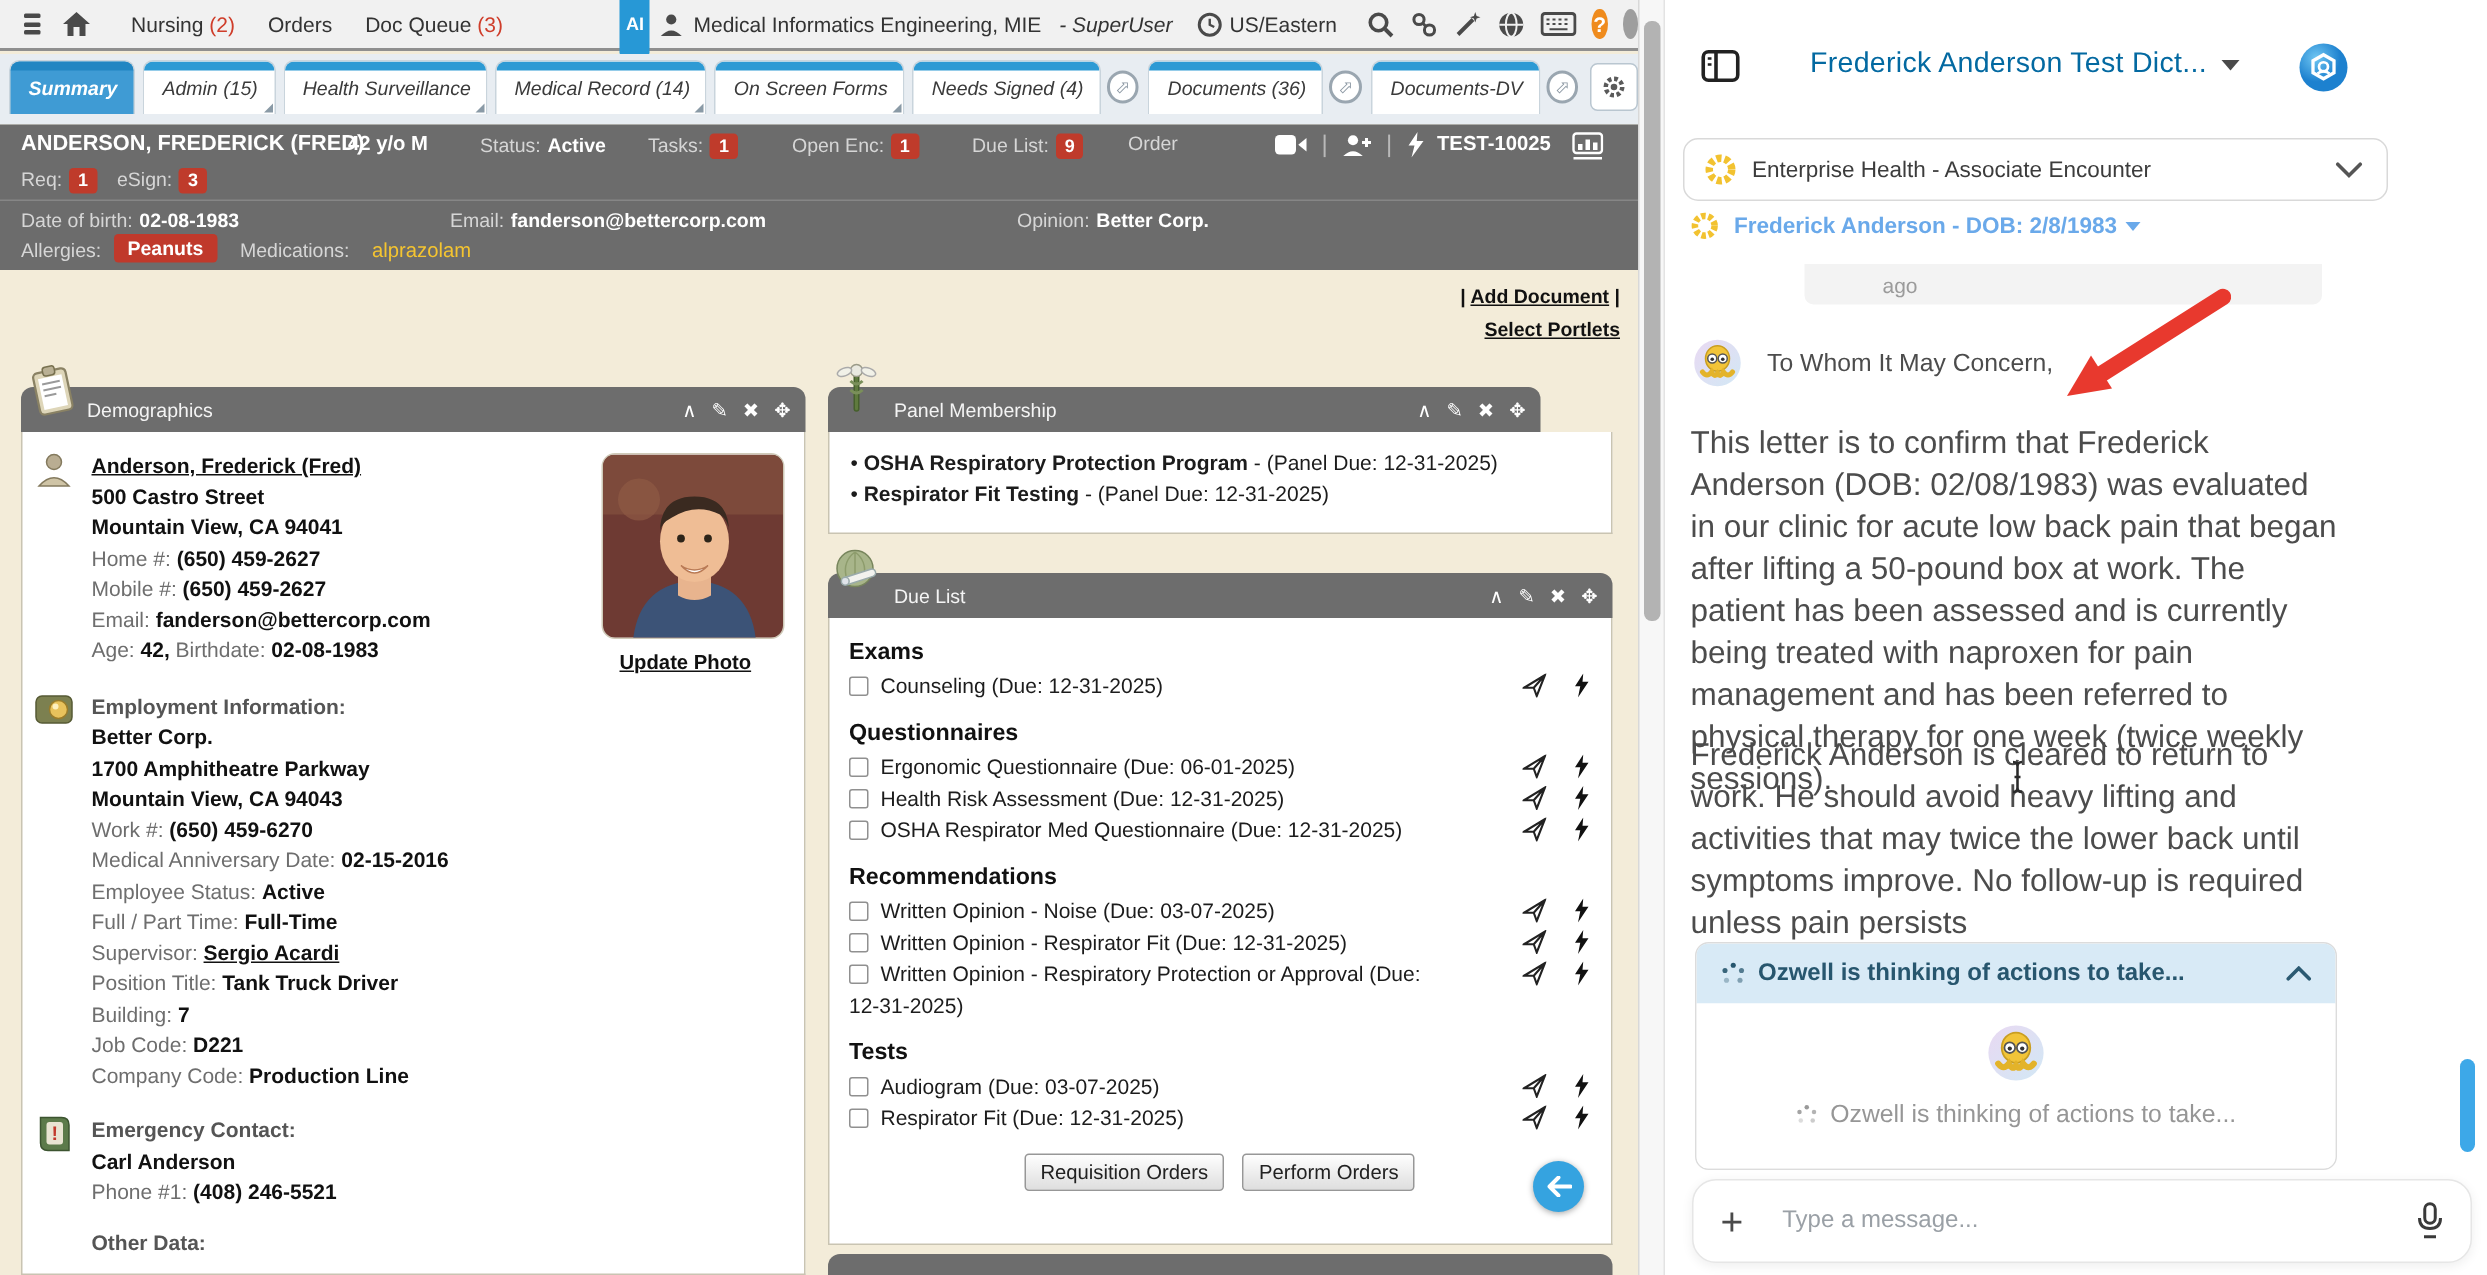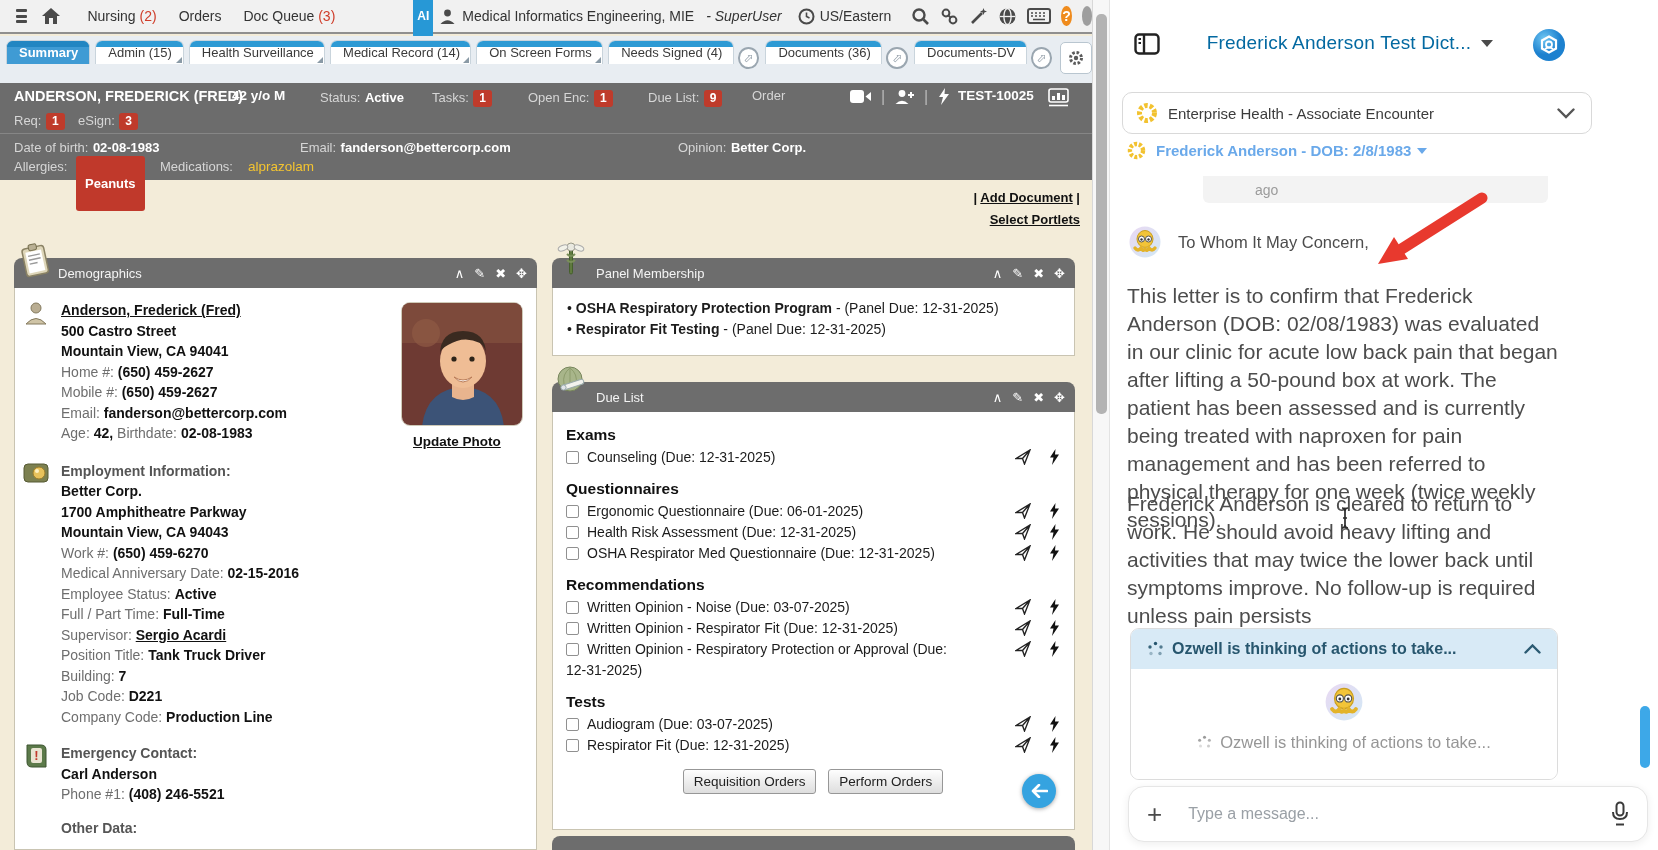--- a/index.html
+++ b/index.html
@@ -16,36 +16,36 @@
   .tb-count { color:#cf3d2a; }
   .hamburger { width:22px; height:14px; margin:0 14px 0 16px; display:flex; flex-direction:column; justify-content:space-between; }
   .hamburger div { height:3px; background:#4a4a4a; border-radius:1px; }
   .ico { display:inline-flex; align-items:center; justify-content:center; }
   .ai-badge { background:#2798d6; color:#fff; font-weight:bold; font-size:12px; padding:16px 4px; border-radius:4px; margin:0 6px 0 2px; }
   .help-circle { width:20px; height:20px; border-radius:50%; background:#ef8b1d; color:#fff; font-weight:bold; font-size:14px; display:flex; align-items:center; justify-content:center; margin-left:10px; }
   .gray-circle { width:20px; height:20px; border-radius:50%; background:#9e9e9e; margin-left:10px; }
 
   
   #tabrow { left:0; top:36px; width:1092px; height:47px; background:#e8edf2; display:flex; align-items:flex-start; padding:4px 0 0 6px; }
-  .tab { background:#fff; border:1px solid #c9d4dc; border-bottom:none; border-radius:7px 7px 0 0; height:24px; margin-right:5px; display:flex; align-items:center; padding:4px 12px; font-size:13px; color:#3a3a3a; position:relative; overflow:hidden; white-space:nowrap; }
+  .tab { background:#fff; border:1px solid #c9d4dc; border-bottom:none; border-radius:7px 7px 0 0; height:36px; margin-right:5px; display:flex; align-items:center; padding:4px 12px; font-size:13px; color:#3a3a3a; position:relative; overflow:hidden; white-space:nowrap;font-style:italic; }
   .tab .strip { position:absolute; left:0; top:0; right:0; height:6px; background:#2d9ad4; }
   .tab.active { background:#3f9bd4; color:#fff; font-weight:bold; }
   .tab.active .strip { background:#2286c2; }
   .tab .fold { position:absolute; right:1px; bottom:1px; width:0; height:0; border-left:6px solid transparent; border-bottom:6px solid #8a9aa6; }
   .extlink { width:22px; height:22px; border:2px solid #9aa6b0; border-radius:50%; color:#8d99a4; font-size:12px; display:flex; align-items:center; justify-content:center; margin:7px 6px 0 -1px; background:#fff; }
   .gear-btn { width:32px; height:32px; background:#fff; border:1px solid #b9c6d0; border-radius:5px; margin:2px 0 0 2px; display:flex; align-items:center; justify-content:center; }
 
   
   #band { left:0; top:83px; width:1092px; height:97px; background:#6c6c6c; color:#fff; }
   .band-row { position:absolute; left:0; width:1092px; height:20px; }
   .blabel { color:#d6d6d6; font-size:13px; }
   .bval { color:#fff; font-weight:bold; font-size:13px; }
   .badge { display:inline-block; background:#bf3b2b; color:#fff; font-weight:bold; font-size:12px; line-height:15px; padding:1px 6px; border-radius:3px; }
   .band-divider { position:absolute; left:0; top:50px; width:1092px; border-top:1px solid rgba(255,255,255,0.18); }
-  .alg-badge { background:#c0392b; color:#fff; font-weight:bold; font-size:13px; padding:20px 9px; border-radius:3px; }
+  .alg-badge { background:#c0392b; color:#fff; font-weight:bold; font-size:13px; padding:2px 9px; border-radius:3px; }
 
   
   .doclink { font-size:13px; font-weight:bold; color:#111; }
   .doclink u { text-decoration:underline; }
 
   
   .portlet-head { position:absolute; height:30px; background:#6d6d6d; border-radius:8px 8px 0 0; color:#fff; display:flex; align-items:center; }
   .portlet-title { font-size:13px; color:#f4f4f4; margin-left:44px; }
   .phead-icons { margin-left:auto; margin-right:10px; display:flex; gap:10px; font-size:13px; color:#fff; }
   .phead-icons span { cursor:pointer; }
@@ -370,21 +370,21 @@
 
   <span class="picon" style="left:556px; top:240px">
     <svg width="30" height="36" viewBox="0 0 30 36">
         <rect x="13.5" y="8" width="3" height="26" rx="1.5" fill="#5f7a3e" stroke="#46602c"></rect>
         <circle cx="15" cy="7" r="4" fill="#e9e9e0" stroke="#9a9a88"></circle>
         <ellipse cx="7" cy="8" rx="5" ry="2.6" fill="#f1f1e8" stroke="#aaa" transform="rotate(-20 7 8)"></ellipse>
         <ellipse cx="23" cy="8" rx="5" ry="2.6" fill="#f1f1e8" stroke="#aaa" transform="rotate(20 23 8)"></ellipse>
         <path d="M11 14 Q15 18 19 14 M11 20 Q15 24 19 20" stroke="#7a8f5a" fill="none" stroke-width="2"></path>
       </svg>
   </span>
-  <div class="portlet-head" style="left:552px; top:258px; width:523px">
+  <div class="portlet-head" style="left:552px; top:258px; width:475px">
     <span class="portlet-title">Panel Membership</span>
     <span class="phead-icons">
       <span>∧</span>
       <span>✎</span>
       <span>✖</span>
       <span>✥</span>
     </span>
   </div>
   <div class="portlet-body" style="left:552px; top:288px; width:523px; height:68px; padding:10px 8px 0 14px">
     <div style="line-height:21px">• <b>OSHA Respiratory Protection Program</b><span> - (Panel Due: 12-31-2025)</span></div>

